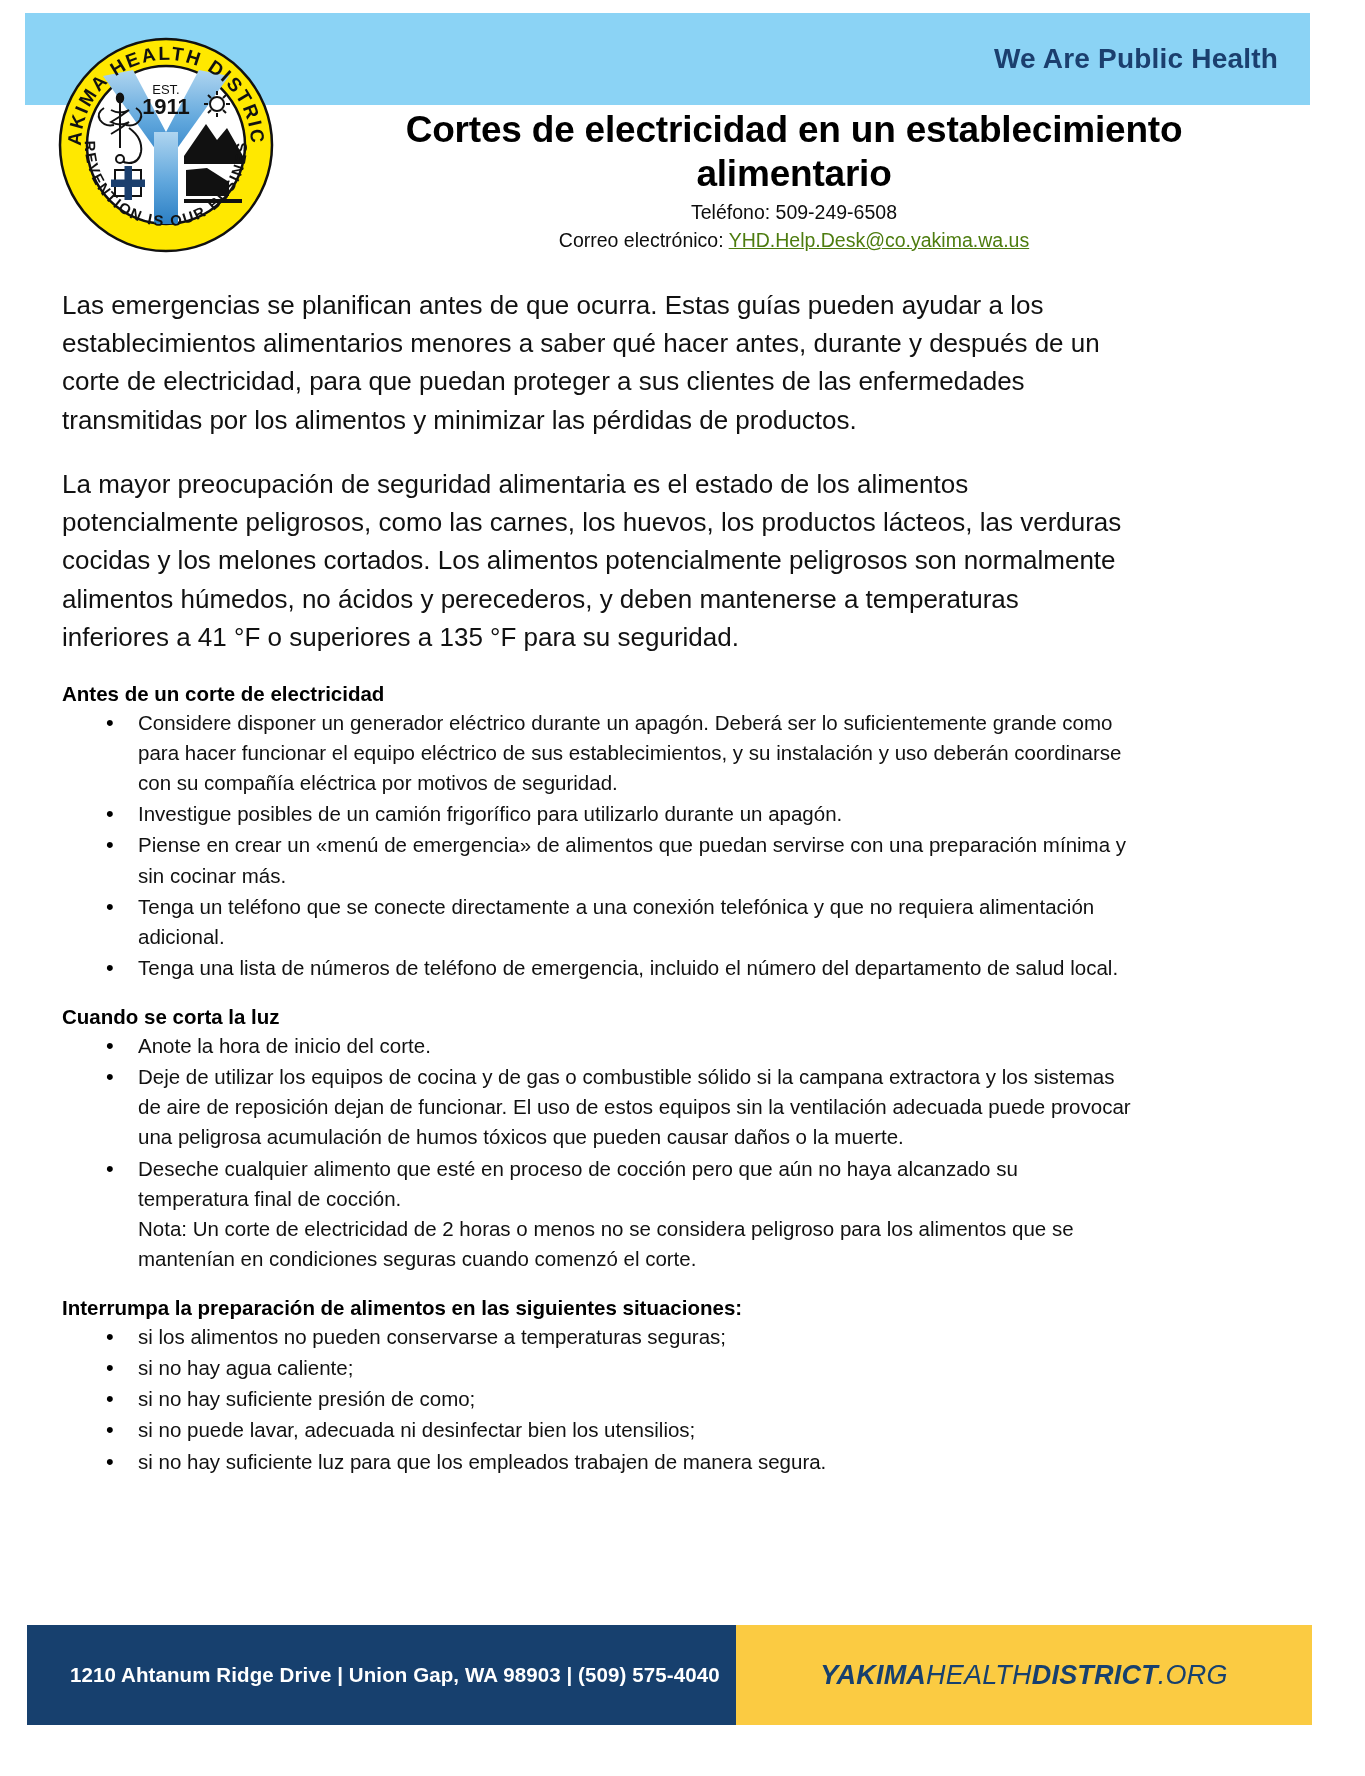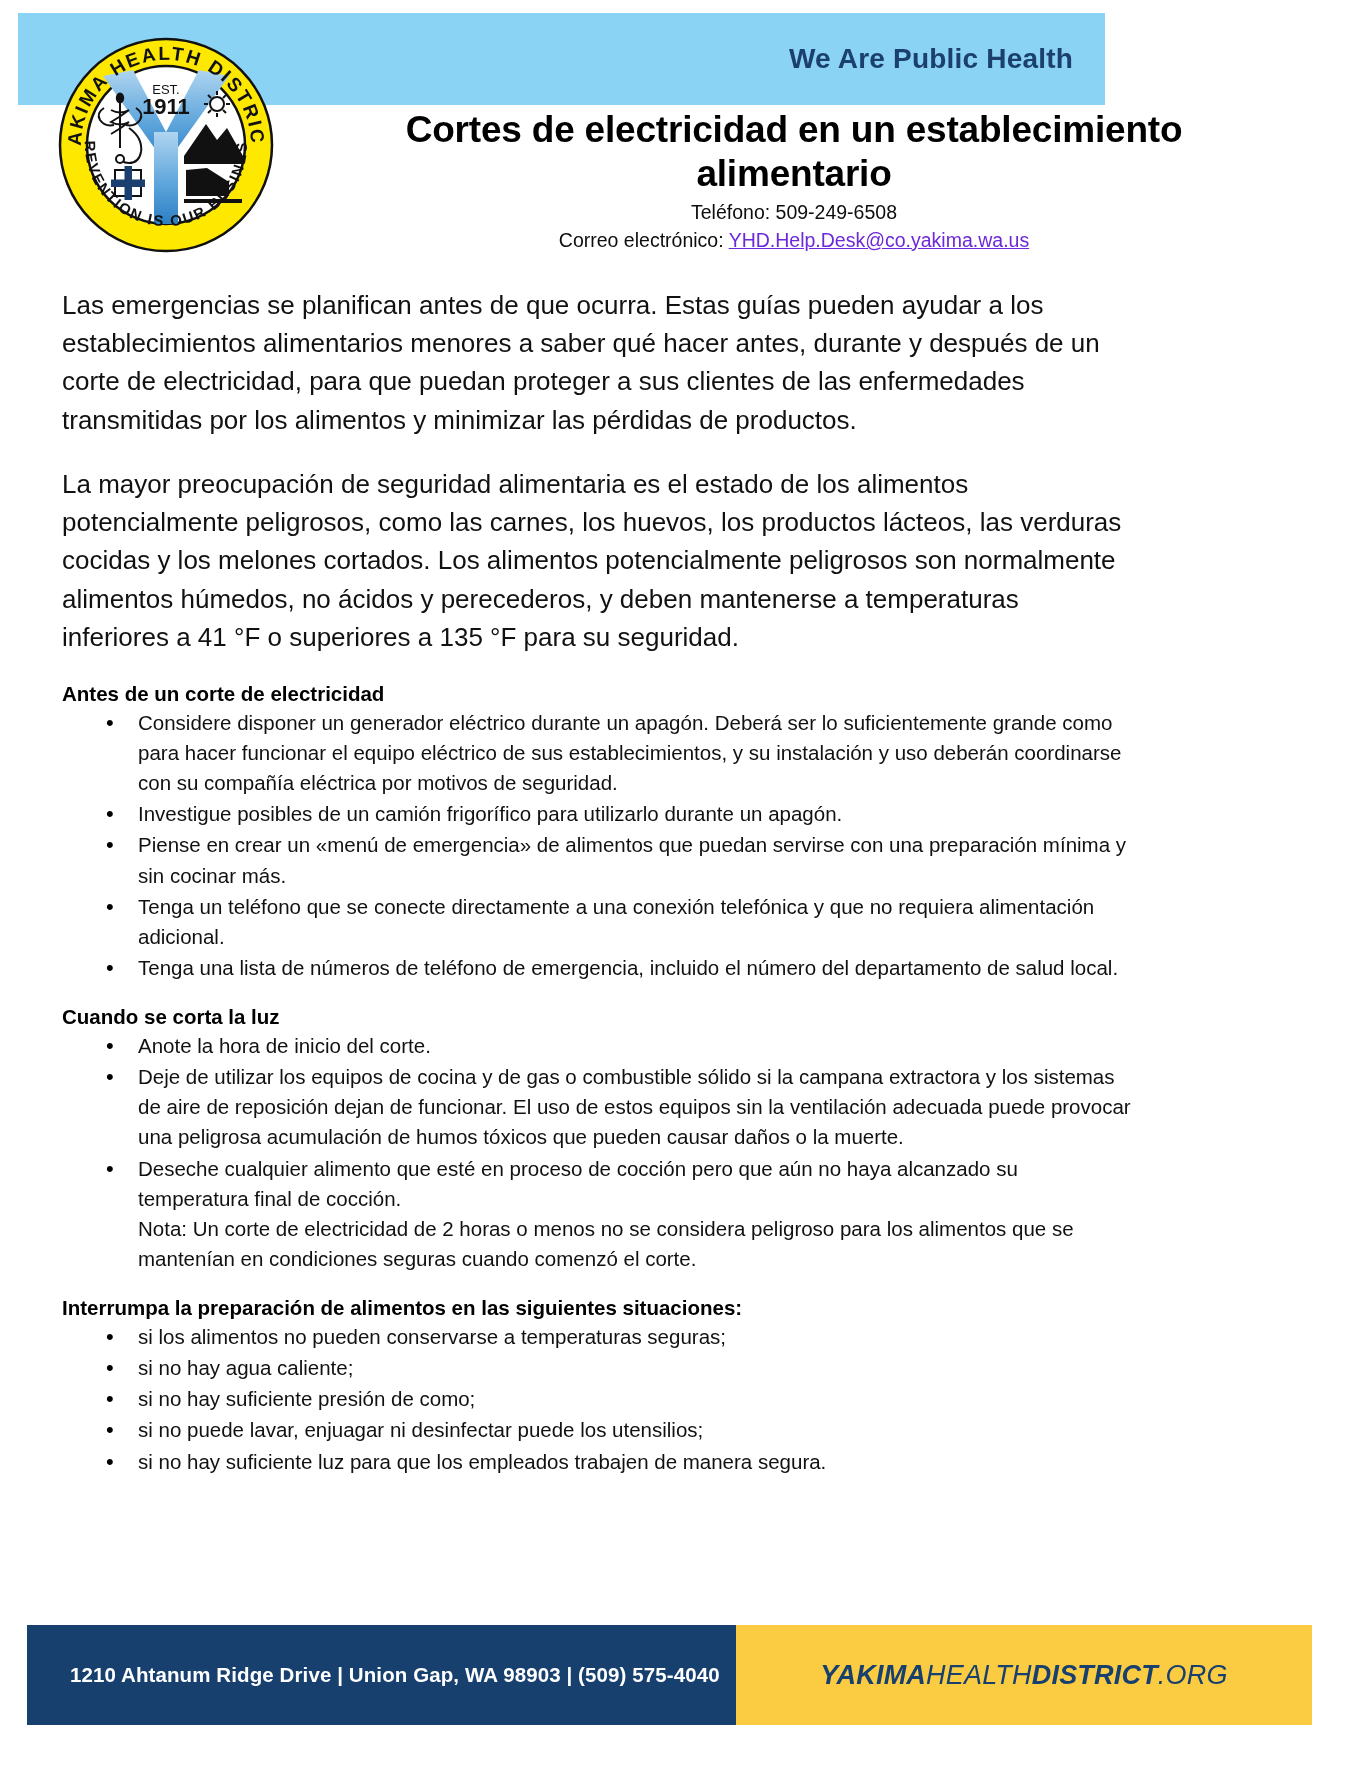--- a/index.html
+++ b/index.html
@@ -13,22 +13,22 @@
     font-family: "Liberation Sans", sans-serif;
     color: #000000;
     position: relative;
     overflow: hidden;
   }
 
   
   .header-band {
     position: absolute;
     top: 13px;
-    left: 18px;
-    width: 1087px;
+    left: 25px;
+    width: 1285px;
     height: 92px;
     background: #8BD3F5;
     box-sizing: border-box;
   }
   .header-tagline {
     position: absolute;
     right: 32px;
     top: 50%;
     transform: translateY(-50%);
     font-size: 28px;
@@ -64,21 +64,21 @@
     color: #000000;
     margin: 0 0 4px 0;
     letter-spacing: -0.2px;
   }
   .contact-line {
     font-size: 19.5px;
     line-height: 1.42;
     color: #0d0d0d;
   }
   .contact-line a {
-    color: #6d28d9;
+    color: #4d7c0f;
     text-decoration: underline;
   }
 
   
   .body-content {
     position: absolute;
     top: 286px;
     left: 62px;
     width: 1070px;
   }
@@ -276,21 +276,21 @@
       </li>
     </ul>
   </div>
 
   <div>
     <div class="section-head">Interrumpa la preparación de alimentos en las siguientes situaciones:</div>
     <ul class="bullets">
       <li>si los alimentos no pueden conservarse a temperaturas seguras;</li>
       <li>si no hay agua caliente;</li>
       <li>si no hay suficiente presión de como;</li>
-      <li>si no puede lavar, enjuagar ni desinfectar puede los utensilios;</li>
+      <li>si no puede lavar, adecuada ni desinfectar bien los utensilios;</li>
       <li>si no hay suficiente luz para que los empleados trabajen de manera segura.</li>
     </ul>
   </div>
 
 </div>
 
 <div class="footer">
   <div class="footer-left">
     <span class="footer-address">1210 Ahtanum Ridge Drive  |  Union Gap, WA 98903  |  (509) 575-4040</span>
   </div>

